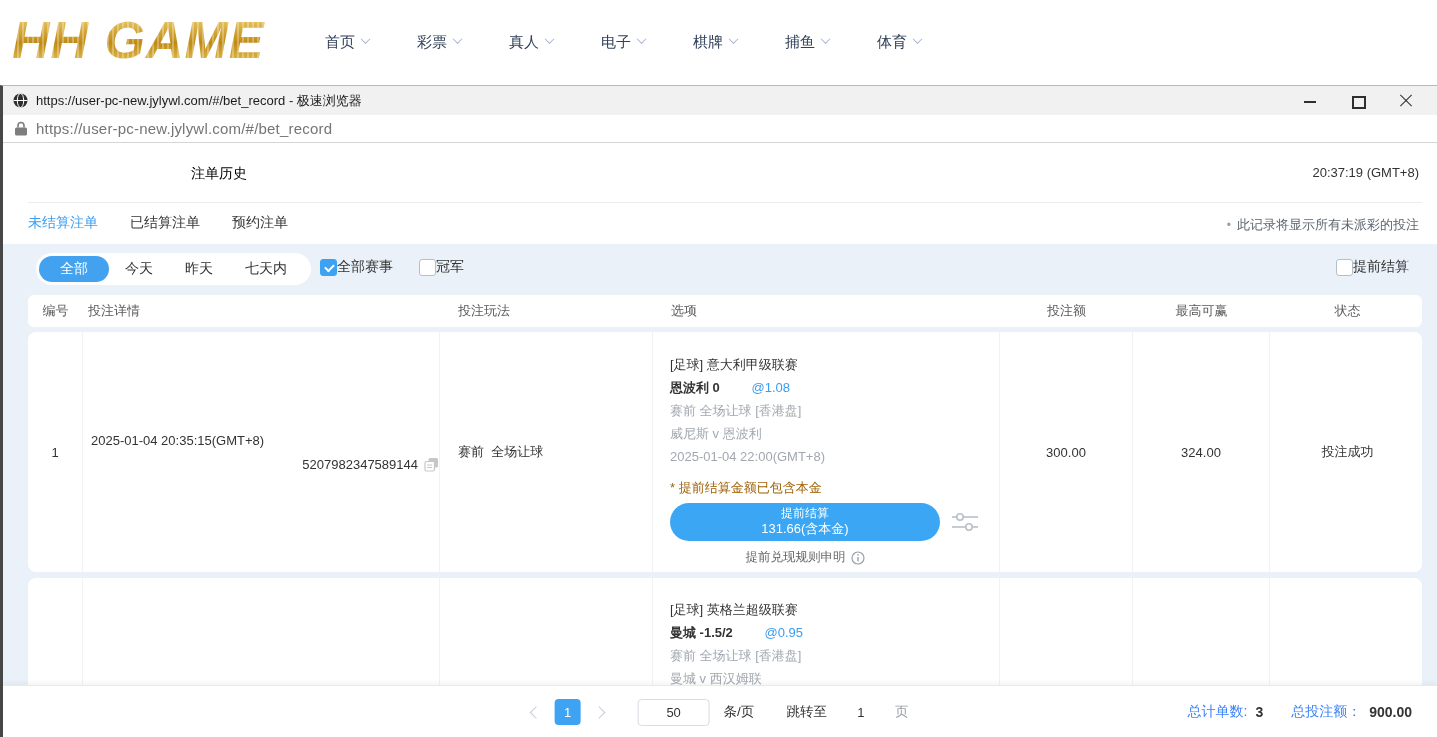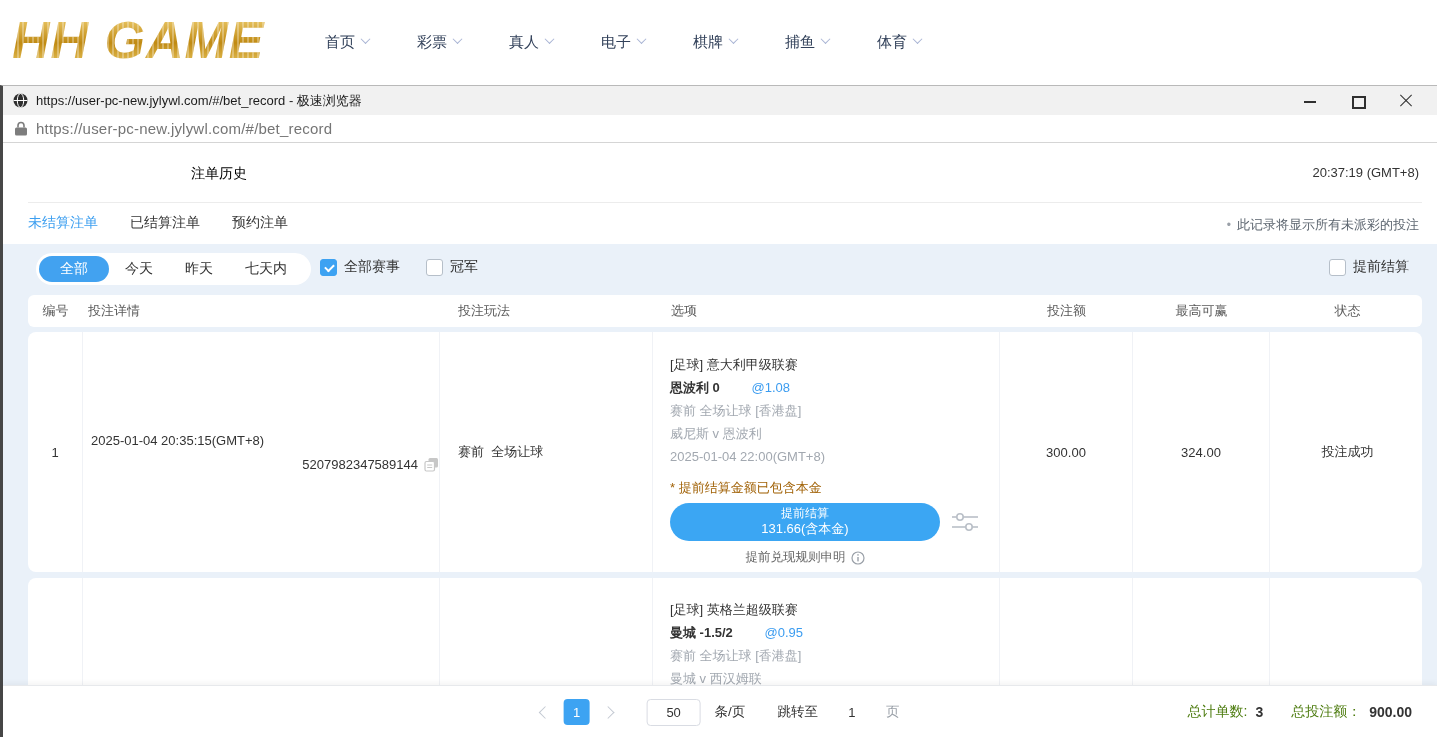--- a/index.html
+++ b/index.html
@@ -48,21 +48,21 @@
   .notice::before { content:"•"; color:#9aa0a8; margin-right:6px; font-size:12px; }
 
   .blue-area { position:absolute; top:101px; left:0; right:0; bottom:0; background:#eaf1f9; }
 
   
   .filterbar { position:absolute; top:9px; left:0; right:0; height:32px; }
   .pill-group { position:absolute; left:33px; top:0; background:#fff; border-radius:16px; padding:3px 8px 3px 3px; display:inline-flex; align-items:center; }
   .pill { padding:4px 16px; font-size:14px; color:#333; border-radius:13px; cursor:pointer; }
   .pill.active { background:#42a2f0; color:#fff; padding:4px 21px; }
   .chk-group { position:absolute; left:317px; top:5px; display:flex; align-items:center; gap:26px; }
-  .chk { display:flex; align-items:center; gap:7px; font-size:14px; color:#333; cursor:pointer;text-align:center; }
+  .chk { display:flex; align-items:center; gap:0; font-size:14px; color:#333; cursor:pointer;text-align:center; }
   .box { width:17px; height:17px; border-radius:3px; border:1px solid #b6bfc9; background:#fff; position:relative; }
   .box.checked { background:#3da2f2; border-color:#3da2f2; }
   .box.checked::after { content:""; position:absolute; left:4px; top:4.5px; width:7px; height:4px; border-left:2px solid #fff; border-bottom:2px solid #fff; transform:rotate(-45deg); }
   .chk-right { position:absolute; right:28px; top:5px; }
 
   
   .table { position:absolute; left:25px; right:15px; top:51px; bottom:0; overflow:hidden; }
   .thead { height:32px; background:#fff; border-radius:6px; display:flex; align-items:center; color:#5a5a5a; font-size:13px; margin-bottom:5px; }
   .trow { background:#fff; display:flex; }
   .trow1 { height:240px; border-radius:8px; margin-bottom:6px; }
@@ -90,27 +90,27 @@
   .sliders { margin-left:10px; }
   .cash-rule { width:270px; text-align:center; color:#666; margin-top:5px; display:flex; align-items:center; justify-content:center; gap:5px; font-size:12.5px; }
 
   
   .footer { position:absolute; left:0; right:0; bottom:0; height:52px; background:#fff; border-top:1px solid #e7e9ec; box-shadow:0 -2px 6px rgba(0,0,0,.05); z-index:10; }
   .pager { position:absolute; left:50%; top:0; height:52px; transform:translateX(-50%); display:flex; align-items:center; gap:14px; }
   .pg-arrow { width:9px; height:9px; border-right:1.7px solid #c3c9d2; border-bottom:1.7px solid #c3c9d2; cursor:pointer; }
   .pg-prev { transform:rotate(135deg); }
   .pg-next { transform:rotate(-45deg); }
   .pg-cur { width:26px; height:26px; border-radius:4px; background:#3da3f2; color:#fff; display:flex; align-items:center; justify-content:center; font-size:13px; cursor:pointer; }
-  .pg-size { width:54px; height:27px; border:1px solid #d9dce3; border-radius:4px; text-align:center; font-size:13px; color:#333; margin-left:20px; font-family:inherit; }
+  .pg-size { width:72px; height:27px; border:1px solid #d9dce3; border-radius:4px; text-align:center; font-size:13px; color:#333; margin-left:20px; font-family:inherit; }
   .pg-label { color:#333; font-size:13.5px; }
   .pg-jump-label { color:#333; font-size:13.5px; margin-left:18px; }
   .pg-jump { width:40px; height:26px; border:none; background:#fff; text-align:center; font-size:13px; color:#333; font-family:inherit; }
   .pg-unit { color:#9aa0a8; font-size:13.5px; }
   .totals { position:absolute; right:25px; top:0; height:52px; display:flex; align-items:center; gap:8px; font-size:14px; }
-  .tot-label { color:#4d7c0f; }
+  .tot-label { color:#3b82f6; }
   .tot-val { color:#333; font-weight:bold; }
   .tot-gap { width:12px; }
   .copy-svg, .lock-svg, .globe-svg { display:block; }
 </style>
 </head>
 <body>
 
 <div class="topnav">
   <div class="logo">
     <span class="logo-text">HH GAME</span>

